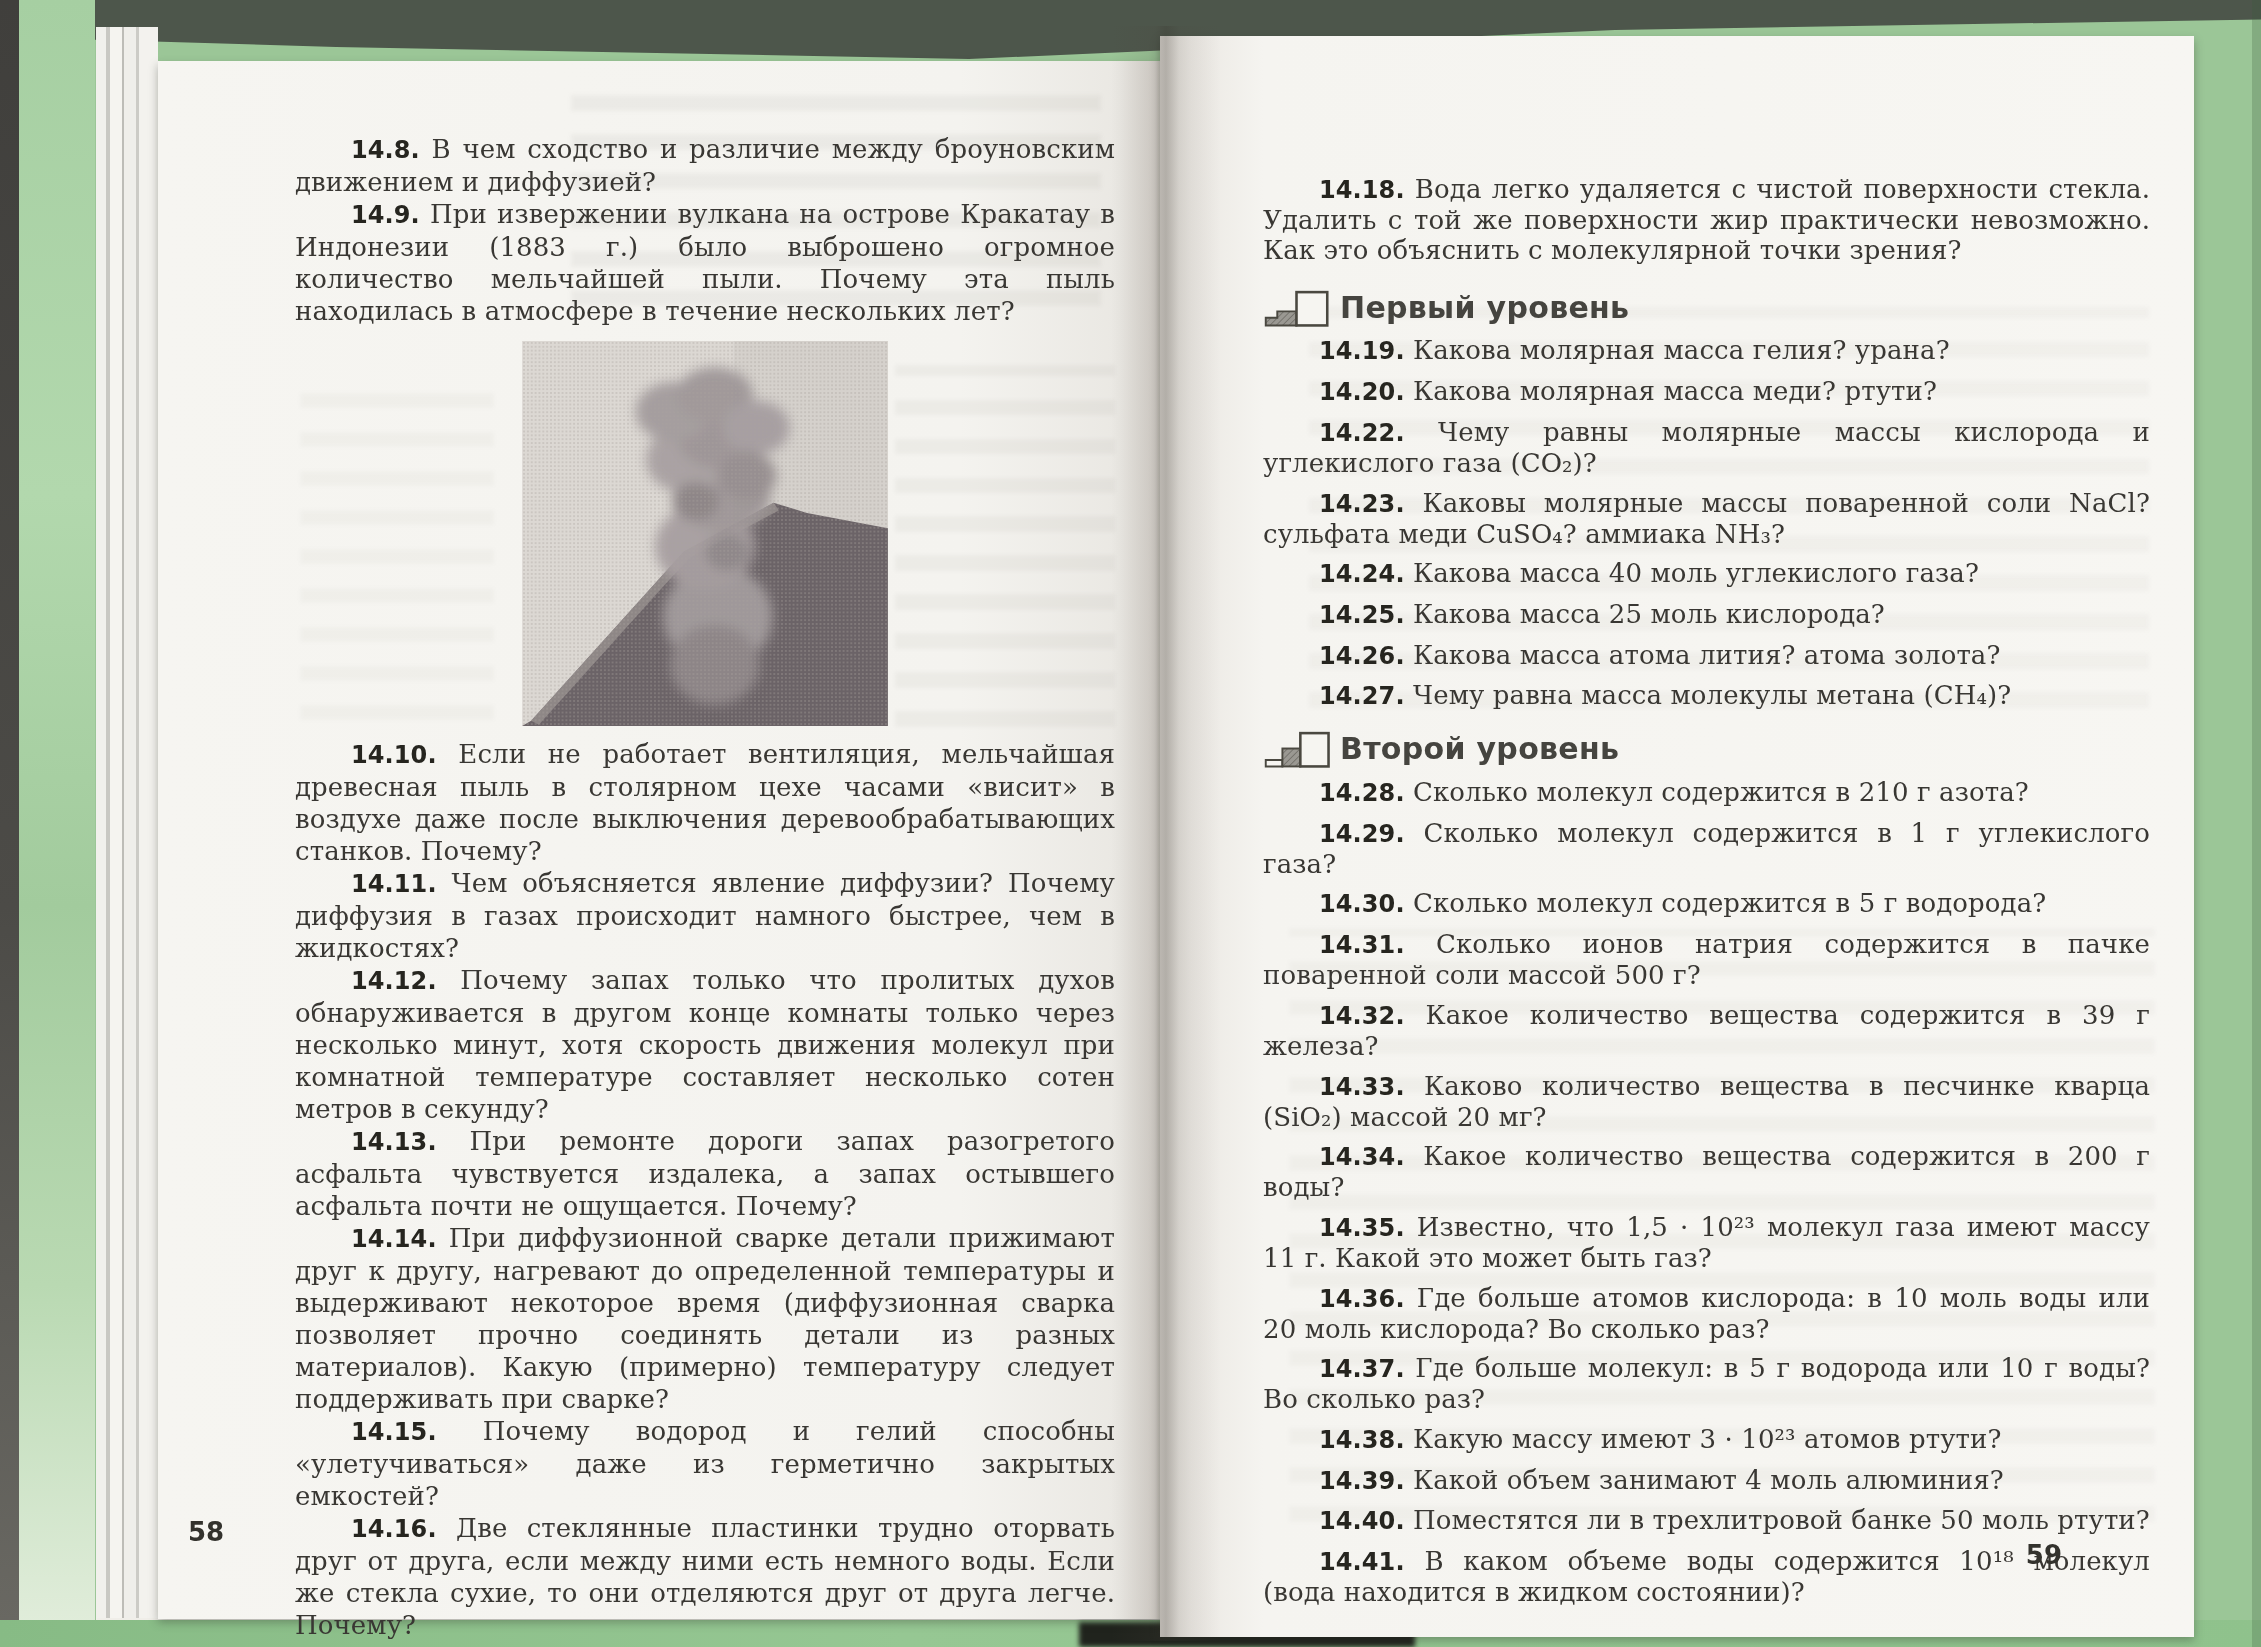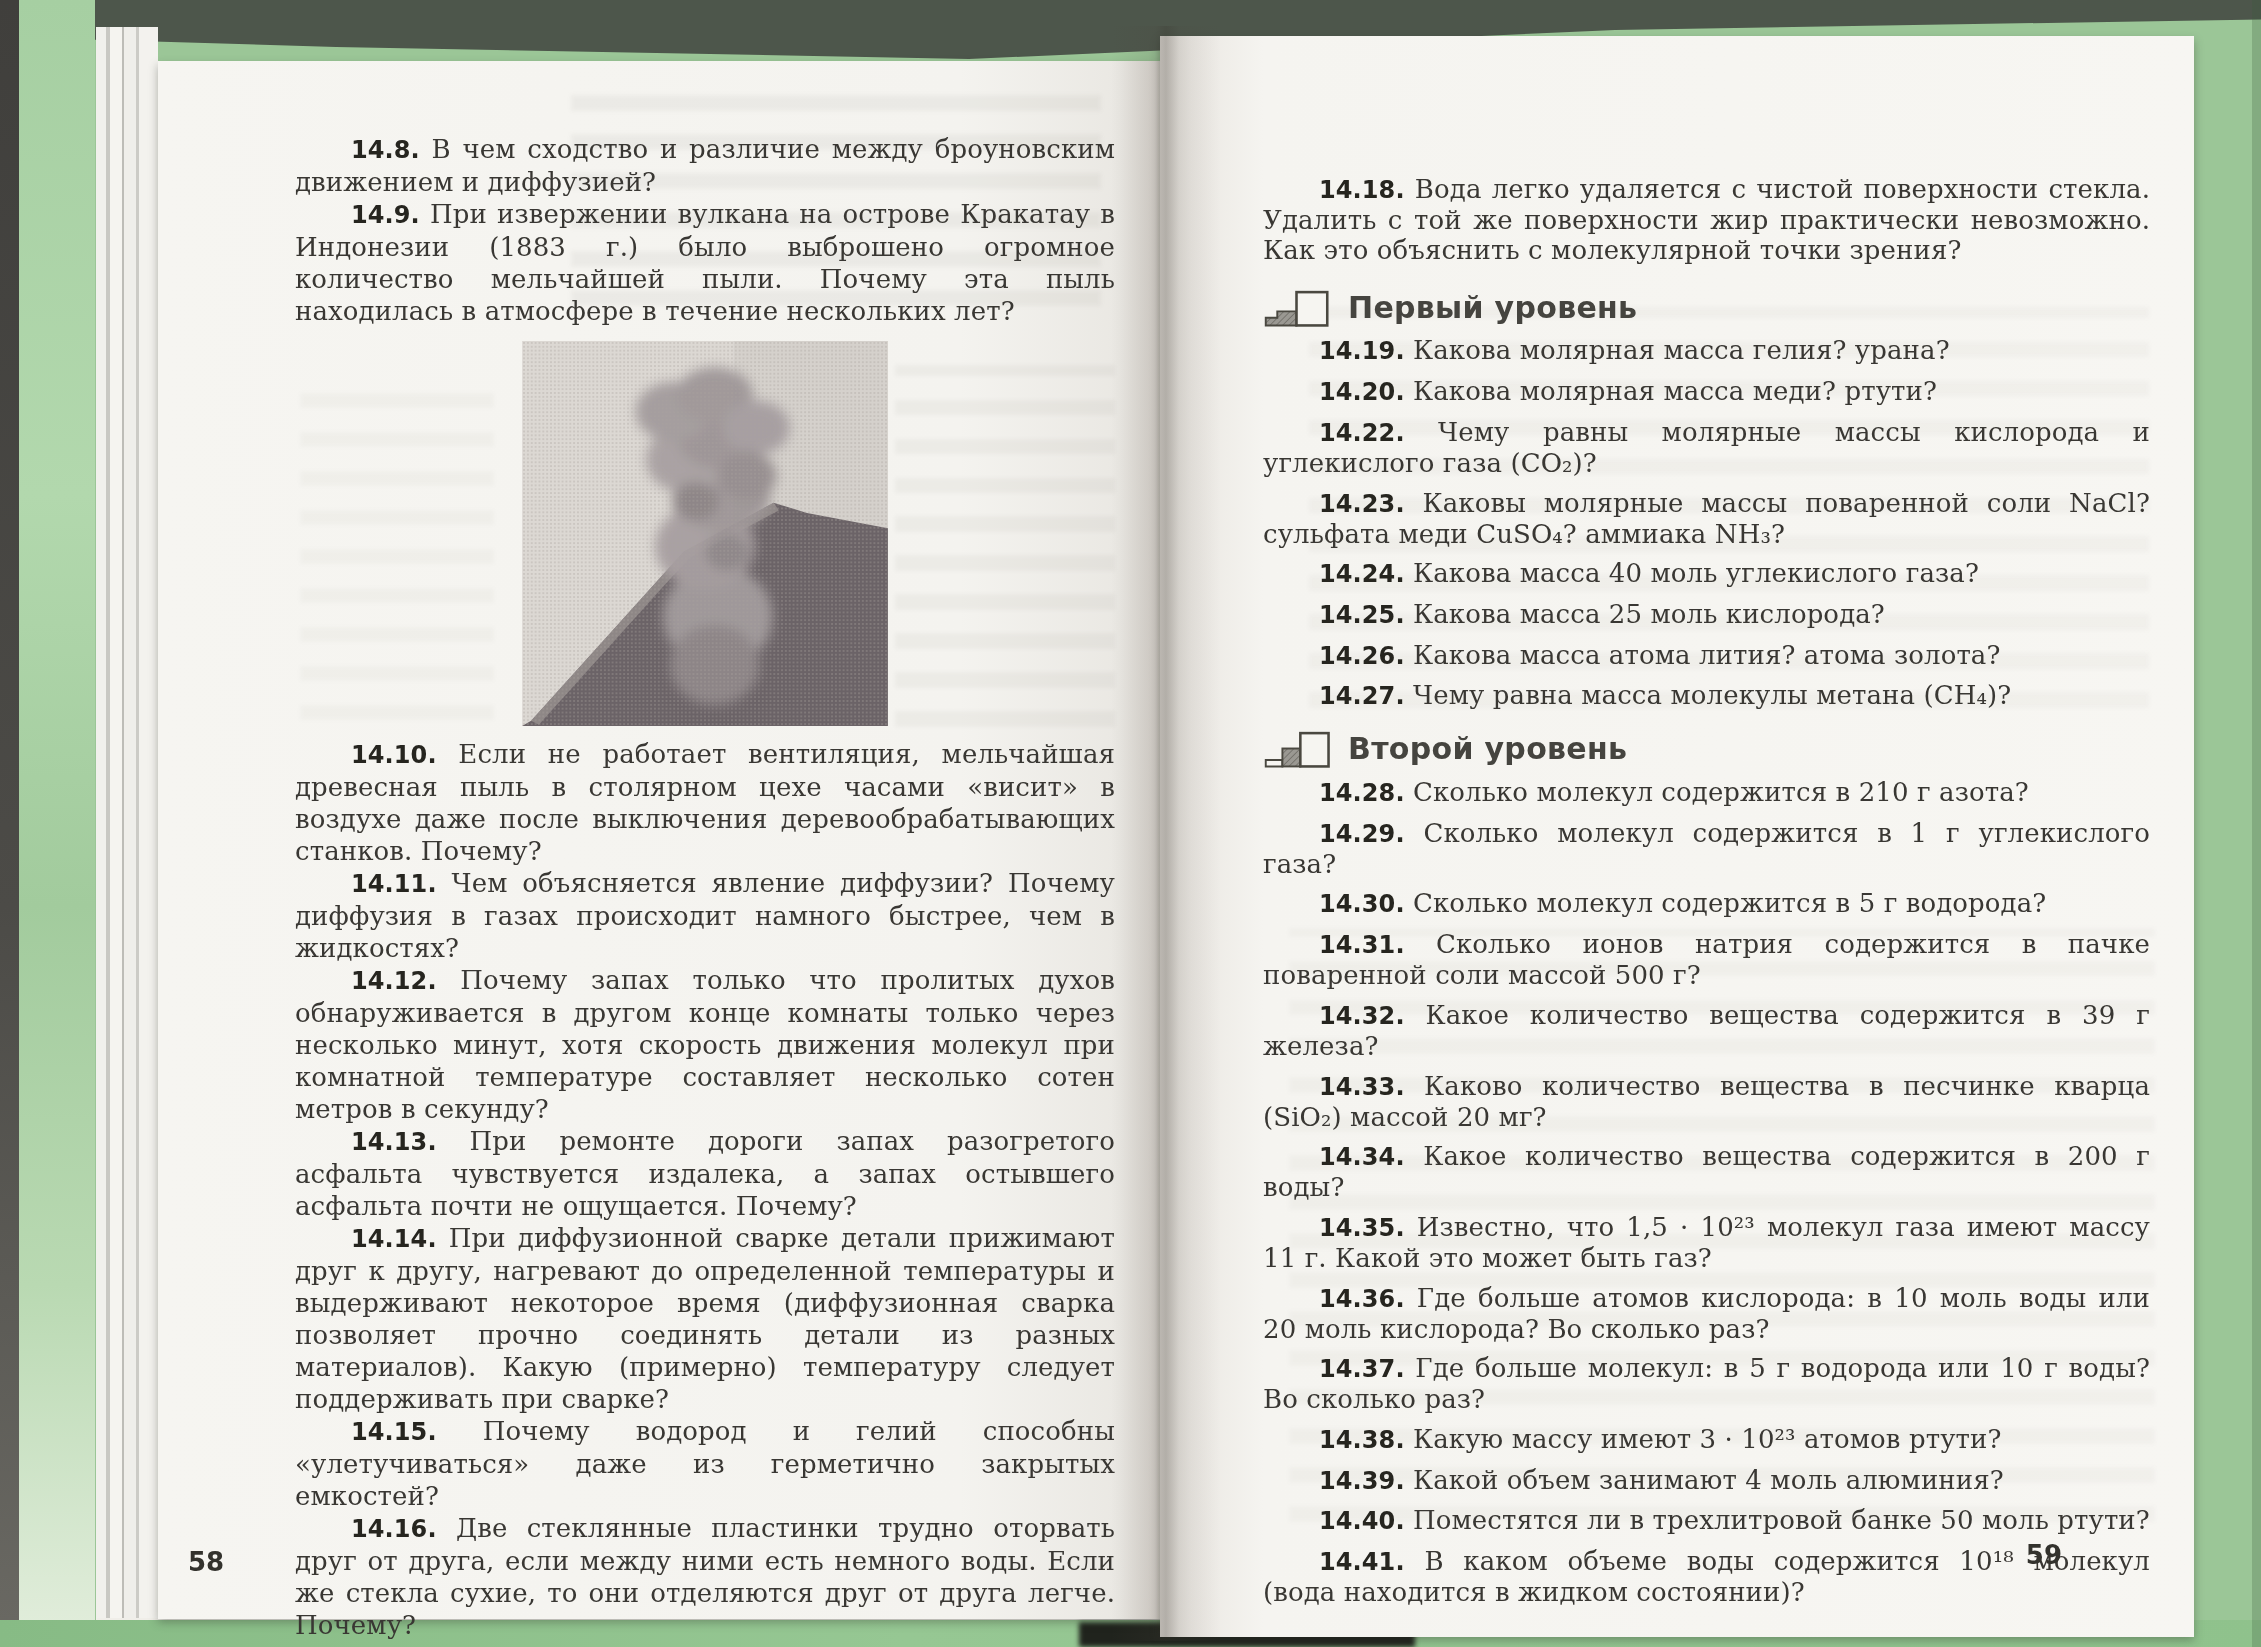--- a/index.html
+++ b/index.html
@@ -44,27 +44,27 @@
   .page.left .content{padding:72px 45px 0 137px}
   .page.right .content{padding:128px 44px 4px 103px}
   p.problem{margin:0 0 0;text-indent:56px;text-align:justify;
     font-size:26px;line-height:32px;color:#393733;letter-spacing:0.1px}
   .page.right p.problem{line-height:30px;margin-top:9.7px}
   [data-list] p.problem:first-of-type{margin-top:7.8px}
   .content > [data-list]:first-child p.problem:first-of-type,
   p.problem.first{margin-top:0}
   .pnum{font-family:"DejaVu Sans","Liberation Sans",sans-serif;font-weight:700;
     font-size:24px;color:#26251f}
-  .level-header{display:flex;align-items:center;gap:18px;margin:22px 0 5.2px;
+  .level-header{display:flex;align-items:center;gap:10px;margin:22px 0 5.2px;
     font-family:"DejaVu Sans","Liberation Sans",sans-serif;font-weight:700;
     font-size:30px;color:#45443f;letter-spacing:0.3px}
   .level-header.second{margin-top:17px}
   .pagenum{position:absolute;font-family:"DejaVu Sans","Liberation Sans",sans-serif;
     font-weight:700;font-size:26px;color:#33322d}
-  .page.left .pagenum{left:30px;bottom:42px}
+  .page.left .pagenum{left:30px;bottom:72px}
   .page.right .pagenum{right:132px;bottom:67px}
 
   
   figure.volcano{margin:14.2px auto 11.6px;width:366px;height:385px;padding:0}
 </style>
 </head>
 <body>
 
 <div class="scene">
 

